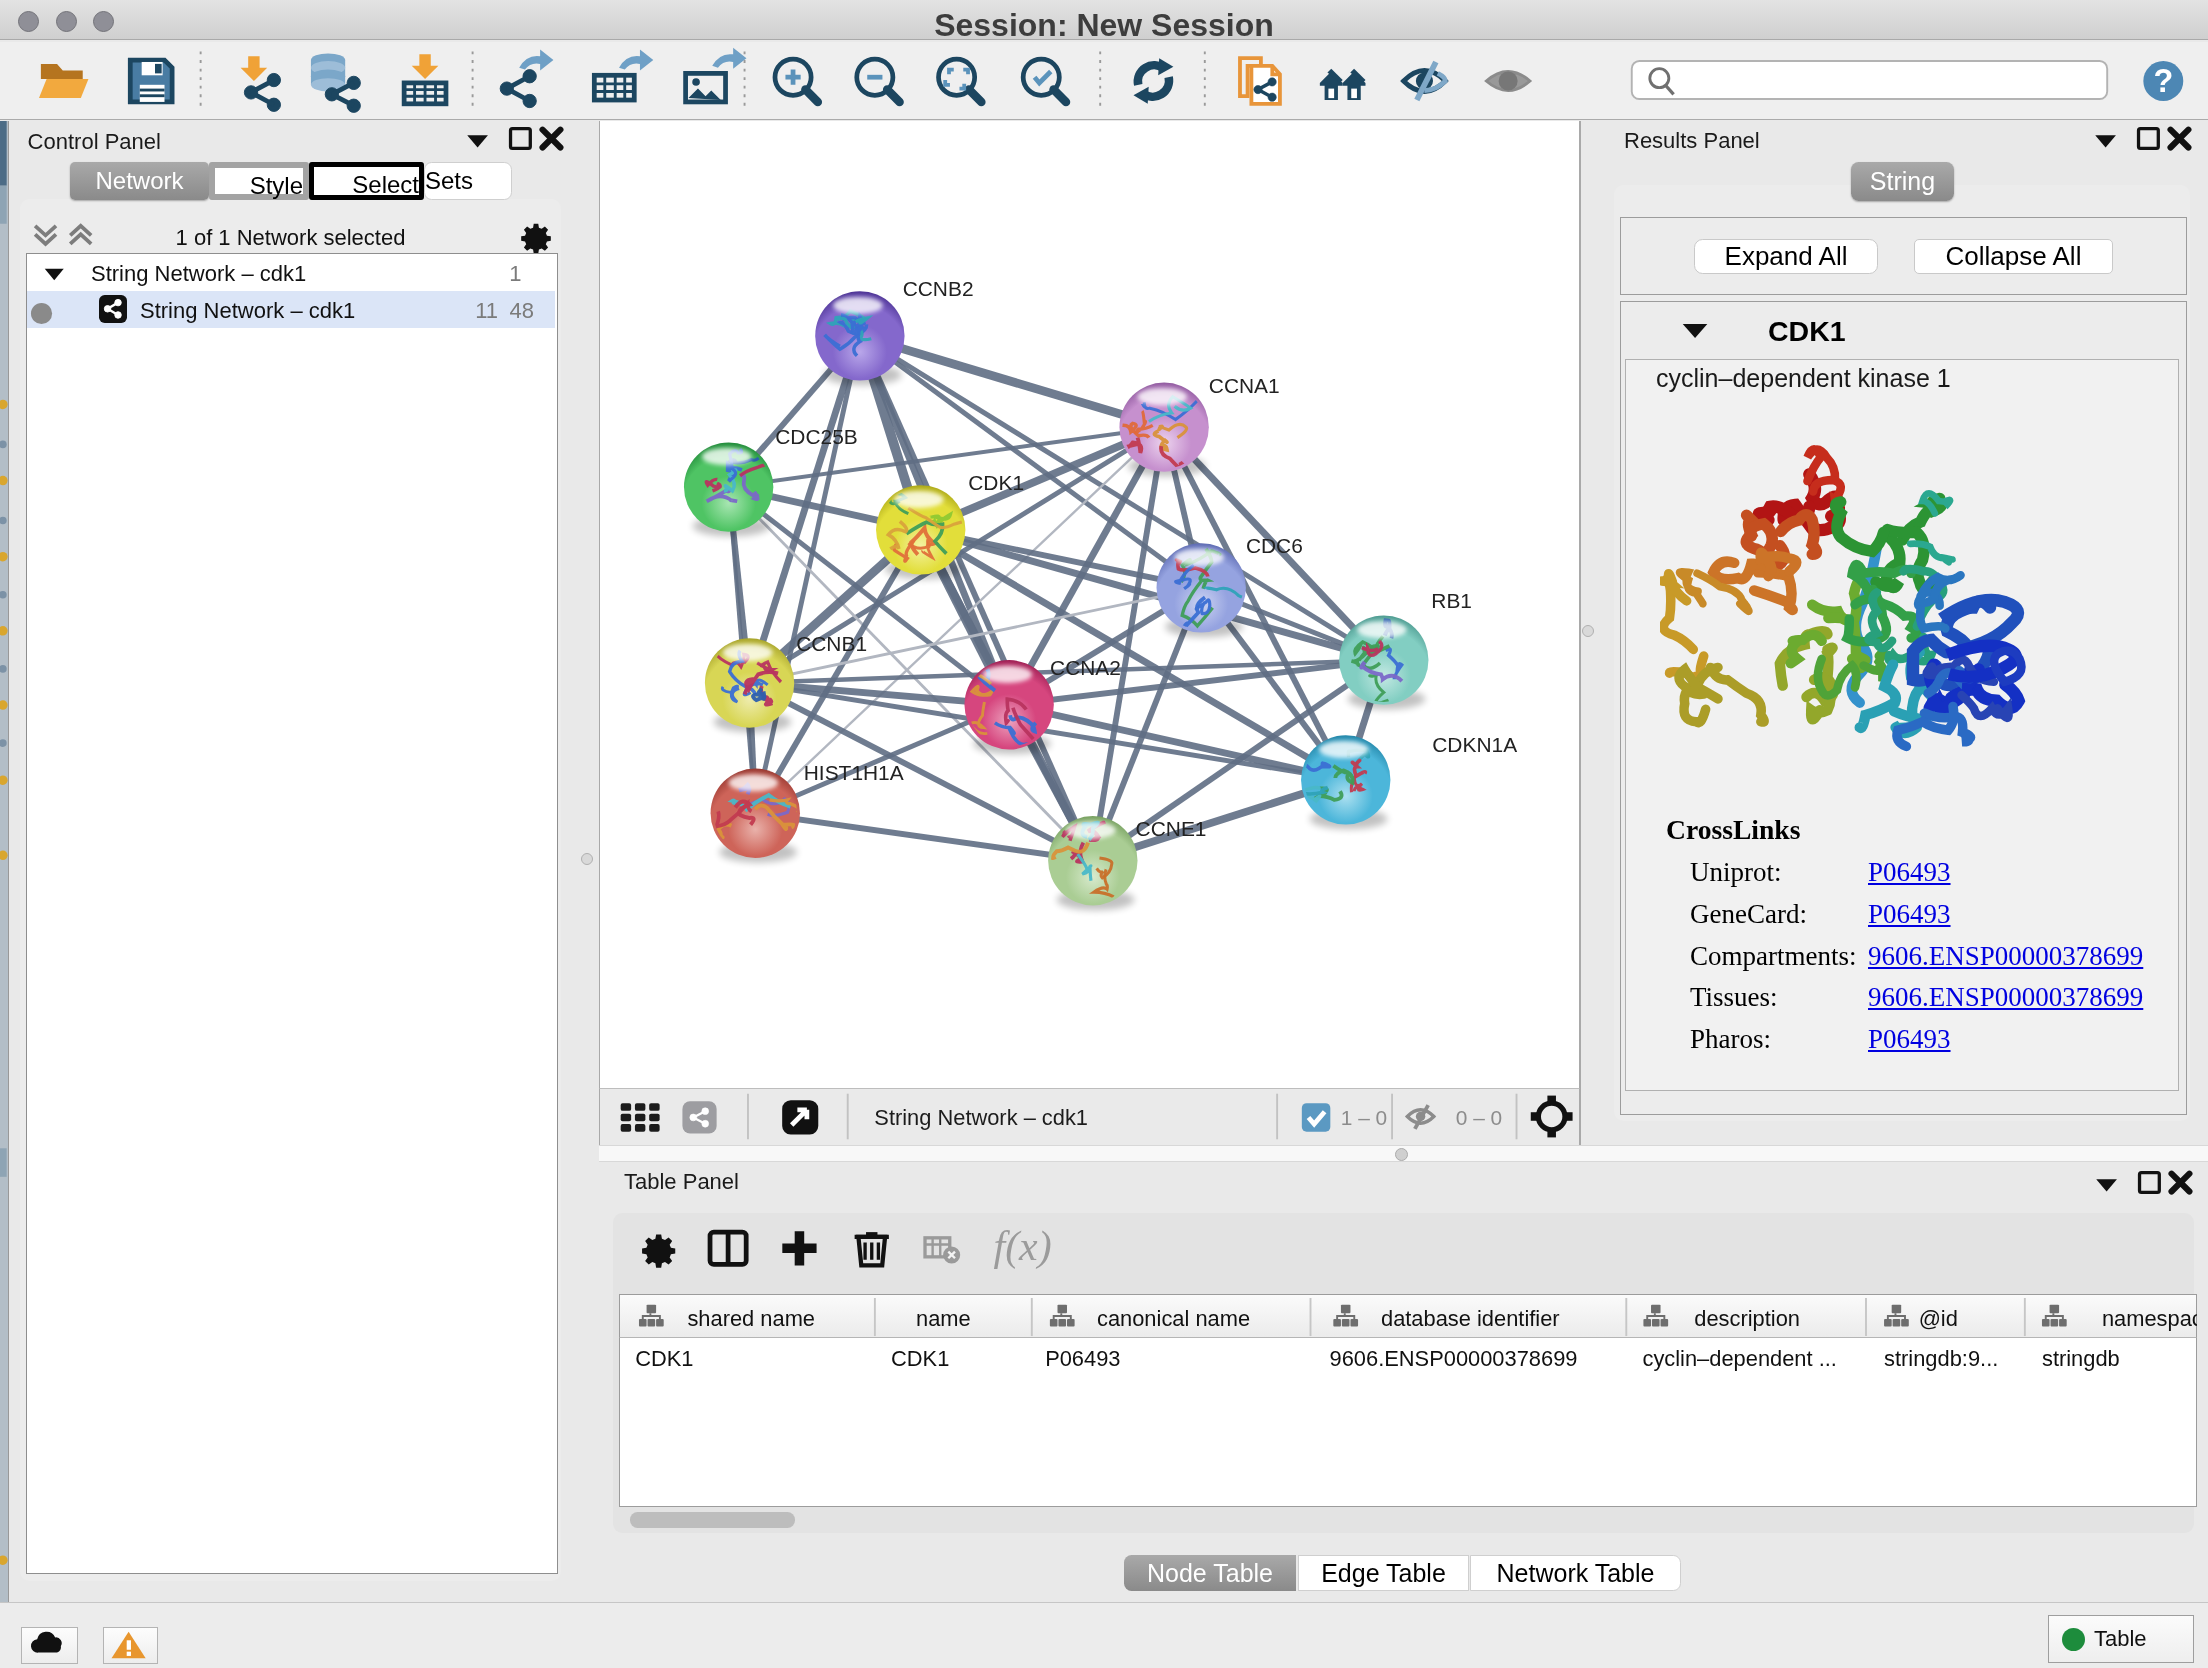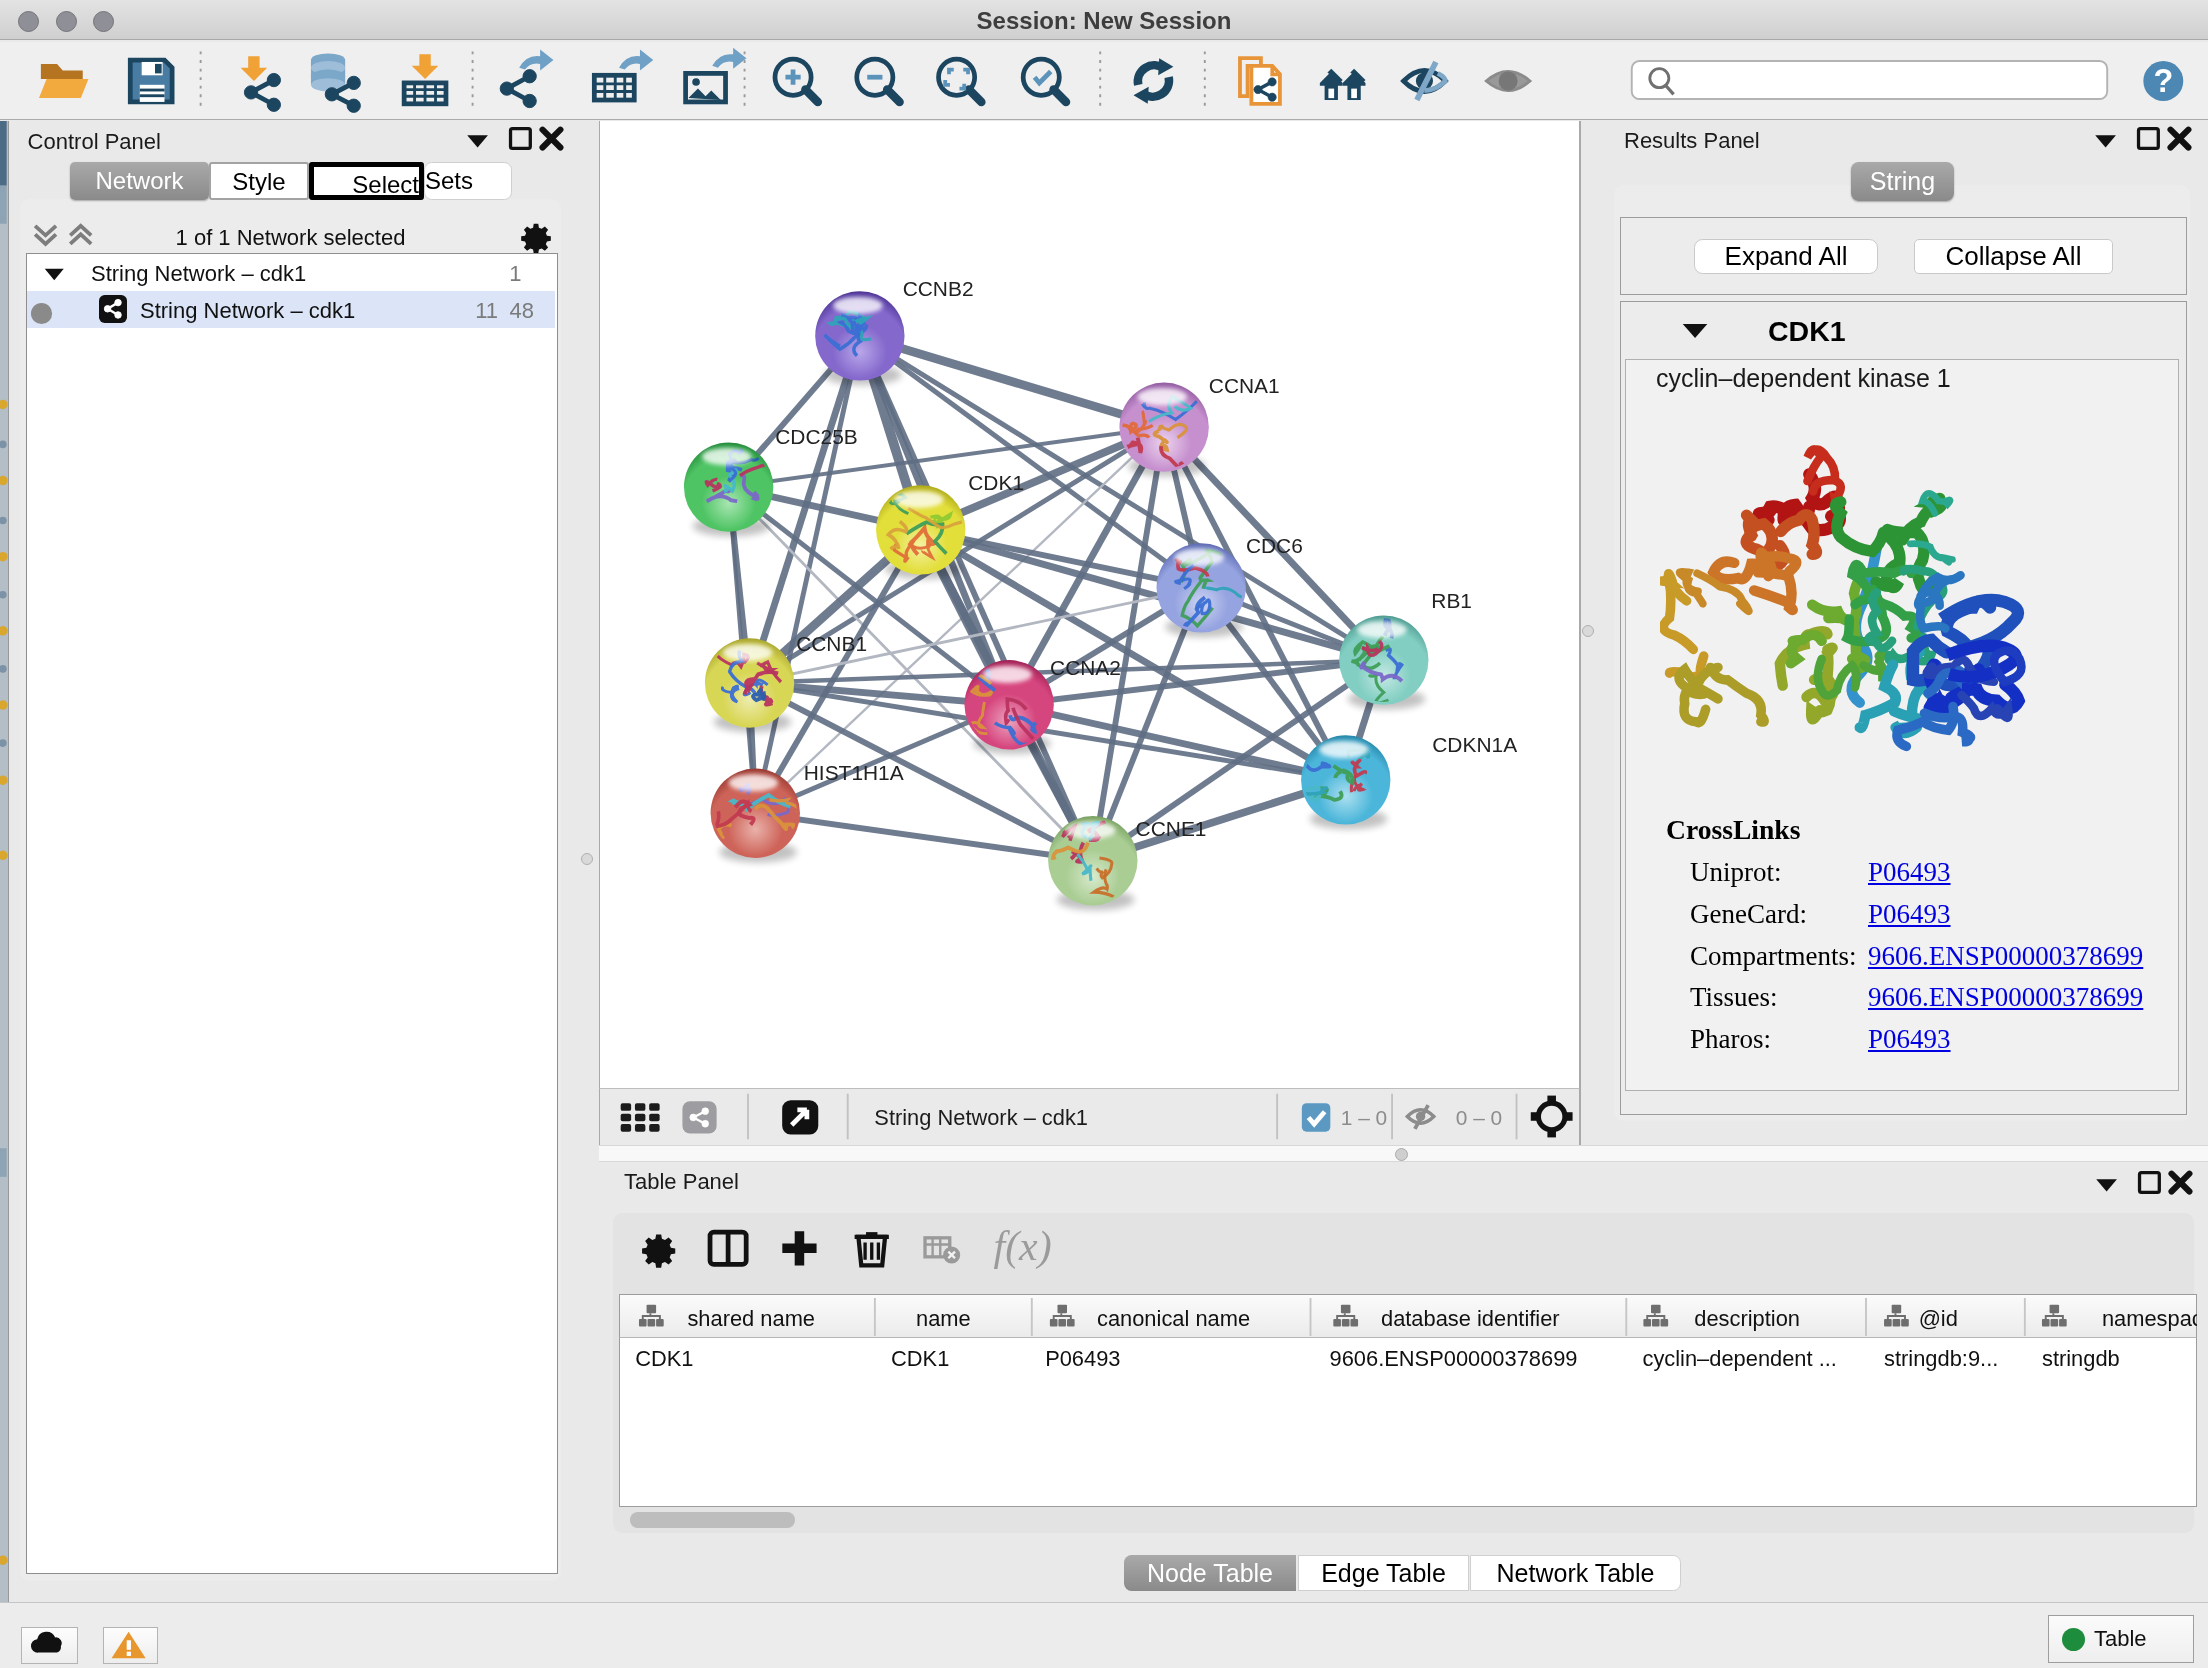--- a/index.html
+++ b/index.html
@@ -8,21 +8,21 @@
 .panel-title{font-size:22px;color:#1a1a1a}
 svg{display:block}
 </style>
 </head>
 <body>
 
 <div class="abs" style="left:0;top:0;width:2208px;height:40px;background:linear-gradient(#e3e3e3,#cfcfcf);border-bottom:1.9px solid #a9a9a9">
   <div class="abs" style="left:18px;top:10.5px;width:21px;height:21px;border-radius:50%;background:#8f8f97;border:1px solid #737379"></div>
   <div class="abs" style="left:56px;top:10.5px;width:21px;height:21px;border-radius:50%;background:#8f8f97;border:1px solid #737379"></div>
   <div class="abs" style="left:93px;top:10.5px;width:21px;height:21px;border-radius:50%;background:#8f8f97;border:1px solid #737379"></div>
-  <div class="abs" style="left:0;top:6.7px;width:2208px;text-align:center;font-size:24px;font-weight:bold;color:#3d3d3d">Session: New Session</div>
+  <div class="abs" style="left:0;top:6.7px;width:2208px;text-align:center;font-size:32px;font-weight:bold;color:#3d3d3d">Session: New Session</div>
 </div>
 
 <div class="abs" style="left:0;top:42px;width:2208px;height:78px;background:#efefef;border-bottom:1px solid #aaa">
 <svg class="abs" style="left:0;top:0" width="2208" height="78" viewBox="0 0 2322 82">
 <defs>
 <g id="shareg">
           <circle cx="-11" cy="0" r="6.5"></circle>
           <circle cx="10" cy="-12" r="6.5"></circle>
           <circle cx="10" cy="12" r="6.5"></circle>
           <path d="M-11 0 L10 -12 M-11 0 L10 12" stroke-width="4" stroke="inherit"></path>
@@ -210,21 +210,21 @@
 
 <div class="abs panel-title" style="left:27.6px;top:129px">Control Panel</div>
 <svg class="abs" style="left:457px;top:124px" width="124" height="32" viewBox="0 0 130 34">
 <path d="M10 12 l11 13 11 -13 z" fill="#111"></path>
 <rect x="56" y="5" width="21" height="21" fill="none" stroke="#111" stroke-width="3.5" rx="2"></rect>
 <path d="M90 6 l19 19 M109 6 l-19 19" stroke="#111" stroke-width="6.5" stroke-linecap="round"></path>
 </svg>
 <div class="abs" style="left:20px;top:199px;width:541px;height:1382px;background:#ececec;border-radius:9.5px"></div>
 
 <div class="abs" style="left:70px;top:162px;width:139px;height:38px;background:linear-gradient(#a9a9a9,#8a8a8a);border-radius:5px;color:#fff;font-size:24px;text-align:center;line-height:38px;box-shadow:0 1px 1.9px rgba(0,0,0,.3)">Network</div>
-<div class="abs" style="left:209px;top:162px;width:100px;height:38px;background:#fff;border:2px solid #a3a3a3;border-radius:2.9px;color:#000;font-size:24px;text-align:center;line-height:36px">Style</div>
+<div class="abs" style="left:209px;top:162px;width:100px;height:38px;background:#fff;border:6px solid #a3a3a3;border-radius:2.9px;color:#000;font-size:24px;text-align:right;line-height:36px">Style</div>
 <div class="abs" style="left:309px;top:162px;width:115px;height:38px;background:#fff;border:5px solid #000000;border-radius:2.9px;color:#000;font-size:24px;text-align:right;line-height:36px">Select</div>
 <div class="abs" style="left:424px;top:162px;width:88px;height:38px;background:#fff;border:1px solid #cfcfcf;border-radius:7.6px;color:#000;font-size:24px;text-align:left;line-height:36px">Sets</div>
 
 <svg class="abs" style="left:32px;top:222px" width="67" height="28.5" fill="none" stroke="#7d7d7d" stroke-width="4" viewBox="0 0 70 30">
 <path d="M3 4 l11 10 11 -10 M3 13 l11 10 11 -10"></path>
 <path d="M40 14 l11 -10 11 10 M40 23 l11 -10 11 10"></path>
 </svg>
 <div class="abs" style="left:20px;top:225px;width:541px;text-align:center;font-size:22px;color:#111">1 of 1 Network selected</div>
 <svg class="abs" style="left:519px;top:220px" width="34" height="34" viewBox="0 0 36 36">
     <path fill="#111" fill-rule="evenodd" d="M18 11a7 7 0 1 0 0 14 7 7 0 0 0 0-14zm0 4.3a2.7 2.7 0 1 1 0 5.4 2.7 2.7 0 0 1 0-5.4z"></path>

